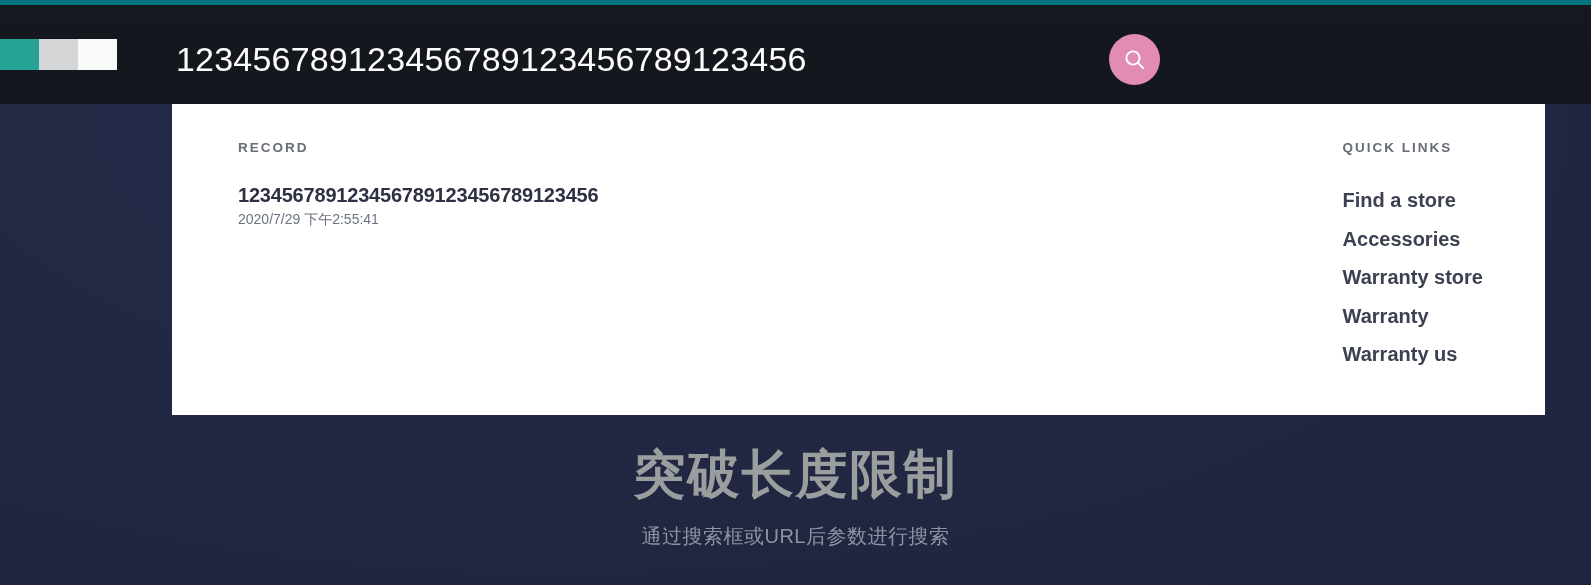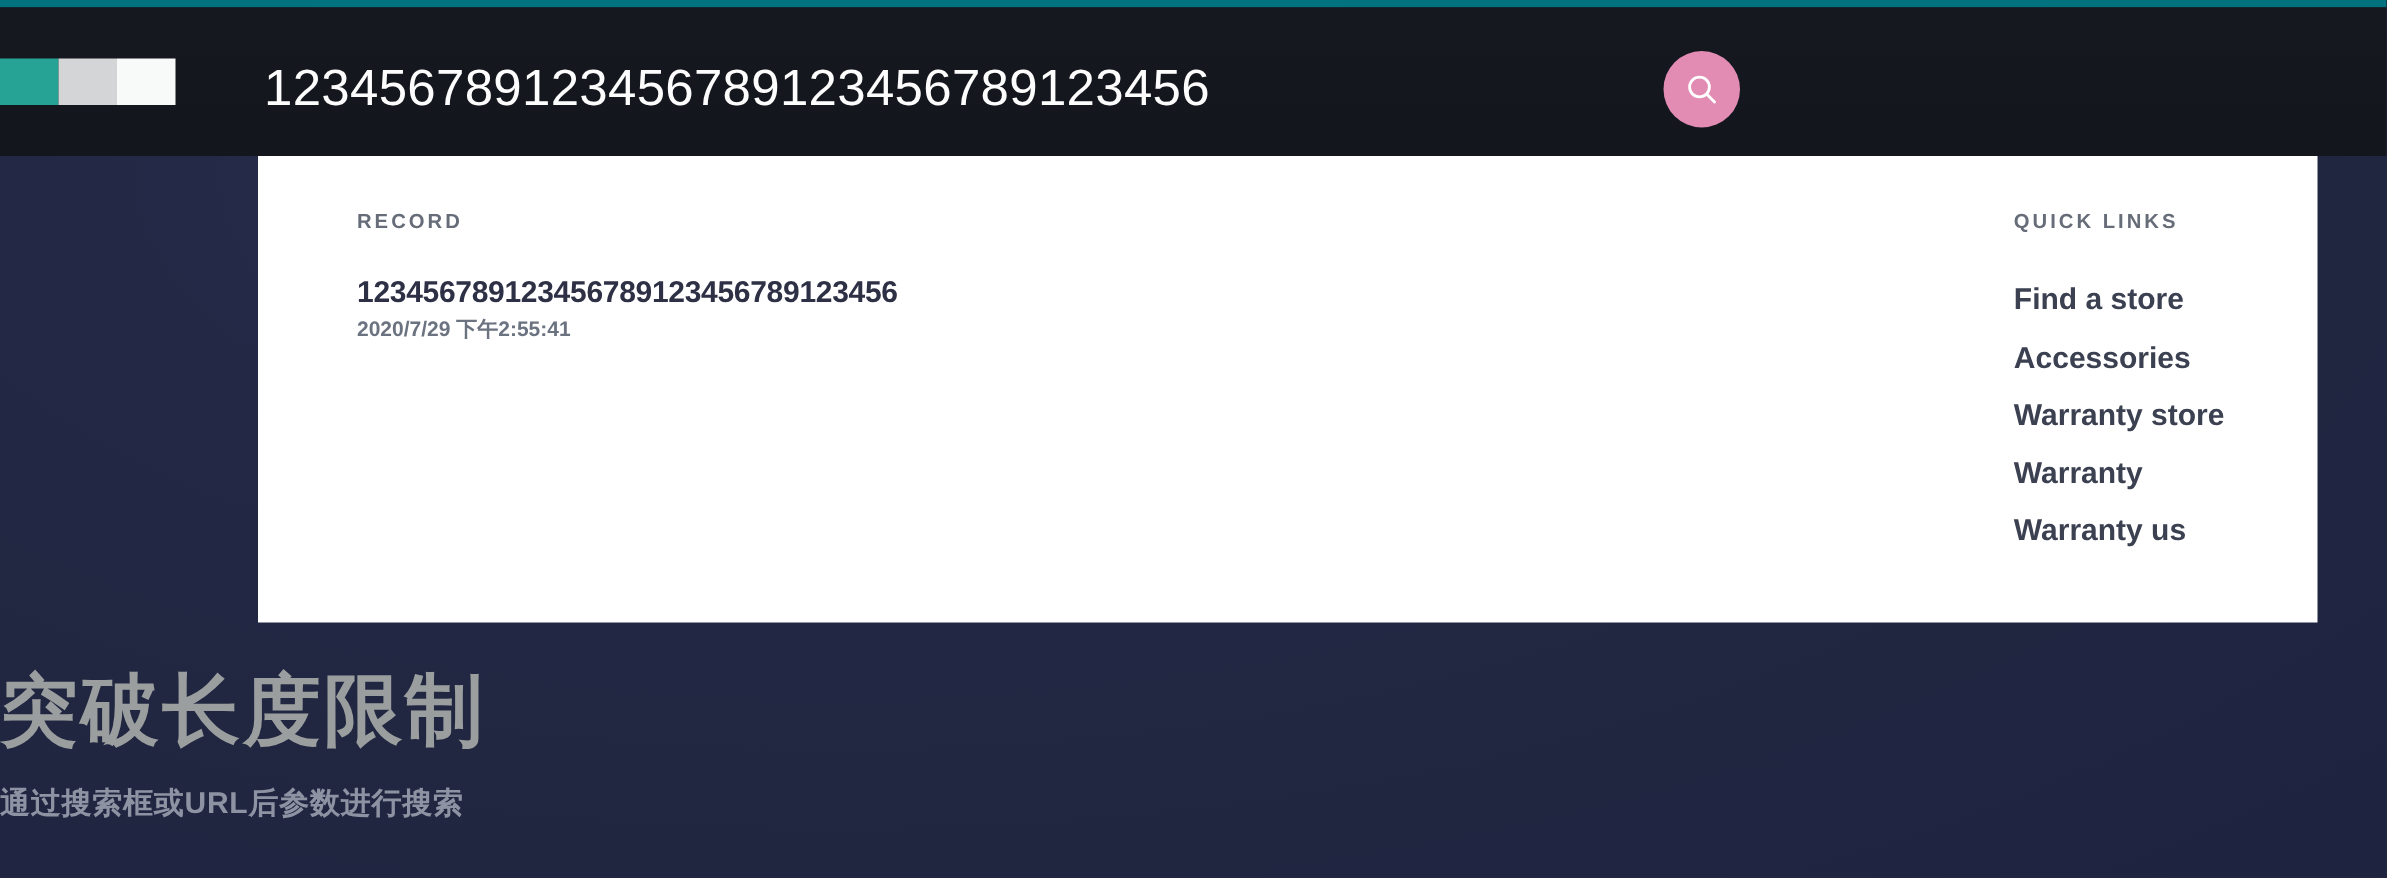--- a/index.html
+++ b/index.html
@@ -67,21 +67,21 @@
     font-size:13.5px; font-weight:700; letter-spacing:2.0px;
     color:#666c78; text-transform:uppercase;
     margin-bottom:28px;
   }
   #record-title {
     font-size:20px; font-weight:700; color:#2e3145;
     letter-spacing:-0.2px; line-height:24px;
     margin-bottom:3px; white-space:nowrap;
   }
   #record-timestamp {
-    font-size:14px; font-weight:700; color:#6b7280;
+    font-size:14px; font-weight:400; color:#6b7280;
     line-height:18px; white-space:nowrap;
   }
 
   #quick-links-section {
     position:absolute; top:36px; right:62px;
     text-align:left;
   }
   #quick-links-heading {
     font-size:13.5px; font-weight:700; letter-spacing:2.0px;
     color:#666c78; text-transform:uppercase;
@@ -89,28 +89,28 @@
   }
   .quick-link {
     display:block; font-size:20px; font-weight:700;
     color:#3c4152; text-decoration:none;
     line-height:38.5px; white-space:nowrap;
   }
 
   
   #hero-block {
     position:absolute; top:443px; left:0;
-    width:1591px; text-align:left;
+    width:1591px; text-align:center;
   }
   #hero-title {
     font-size:52px; font-weight:700; color:#9b9e9e;
     letter-spacing:2px; line-height:62px;
   }
   #hero-subtitle {
-    font-size:20px; font-weight:700; color:#8e93a3;
+    font-size:20px; font-weight:400; color:#8e93a3;
     letter-spacing:0.5px; line-height:30px; margin-top:16px;
   }
 </style>
 </head>
 <body>
 
 <div id="accent-bar"></div>
 
 <header id="site-header">
 

